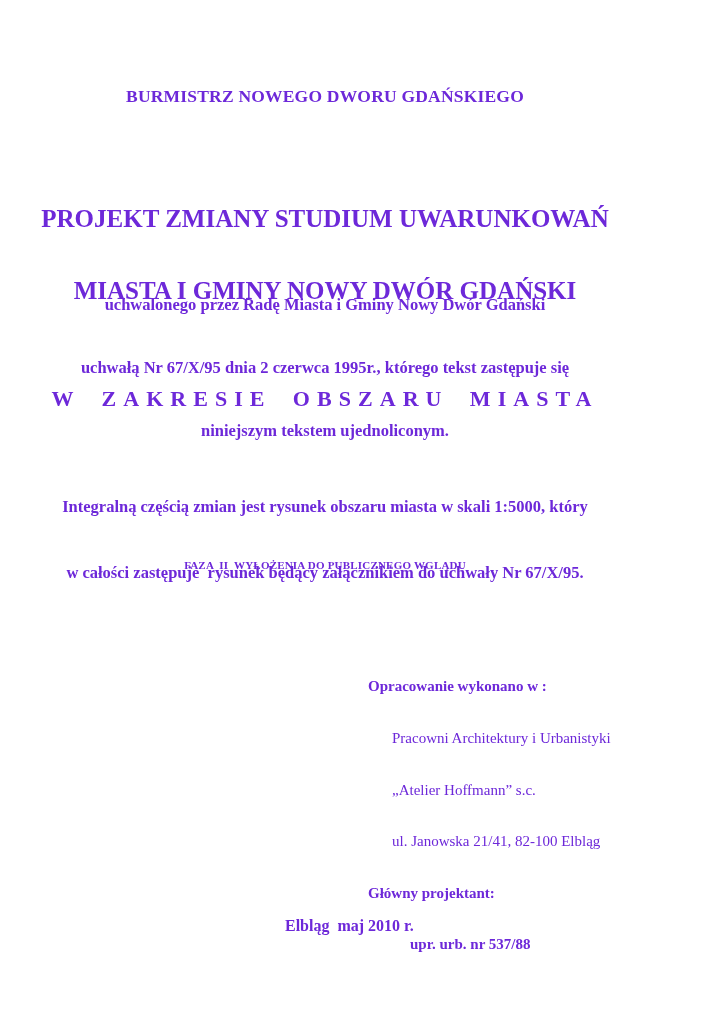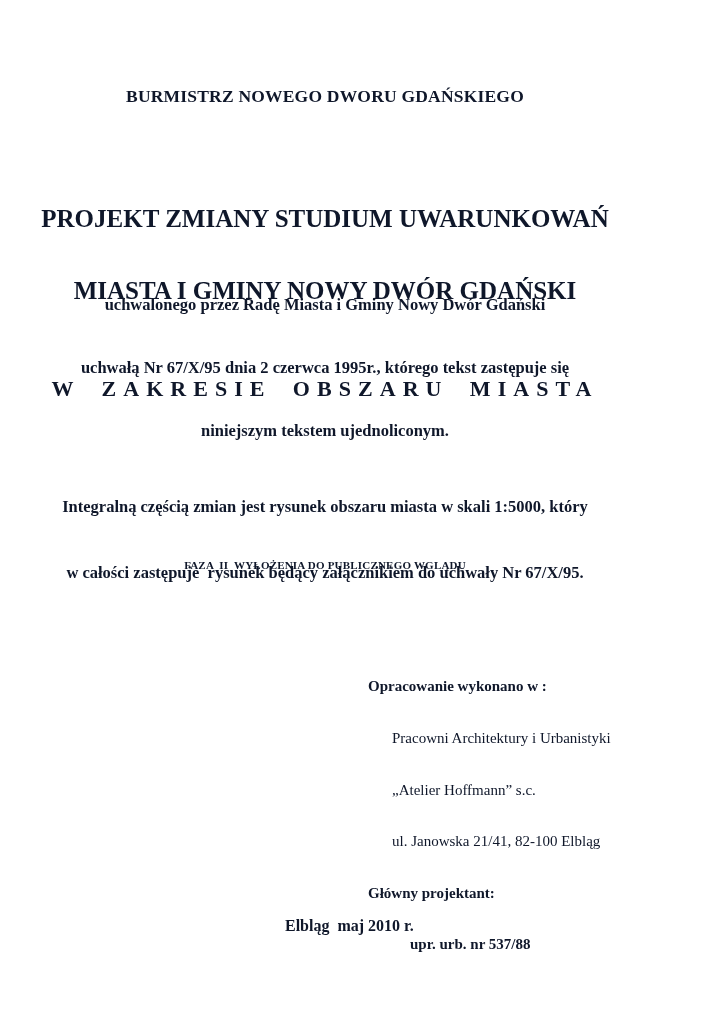--- a/index.html
+++ b/index.html
@@ -1,33 +1,33 @@
 <!DOCTYPE html>
 <html lang="pl"><head>
 <meta charset="utf-8">
 <style>
   html,body{margin:0;padding:0;background:#ffffff;}
   .page{
     position:relative;
     width:650px;height:1024px;
     background:#ffffff;
-    color:#0f172a;
+    color:#6d28d9;
     font-family:"Liberation Serif","DejaVu Serif",serif;
     overflow:hidden;
   }
   .abs-center{
     position:absolute;left:0;right:0;
     text-align:center;
     white-space:pre-wrap;
   }
   .header-line{top:86px;font-size:17.5px;font-weight:700;letter-spacing:.2px;}
   .title-block{top:159px;font-size:25px;line-height:24px;font-weight:700;}
   .subtitle-block{top:252px;font-size:16.5px;line-height:21px;font-weight:700;}
   .italic-note{font-style:italic;}
-  .scope-heading{top:376px;font-size:22px;font-weight:700;letter-spacing:.32em;word-spacing:.4em;}
+  .scope-heading{top:386px;font-size:22px;font-weight:700;letter-spacing:.32em;word-spacing:.4em;}
   .integral-block{top:452px;font-size:16.5px;line-height:22px;font-weight:700;}
   .phase-heading{top:559px;font-size:11px;font-weight:700;letter-spacing:.2px;}
   .credits-block{
     position:absolute;left:368px;top:644px;
     font-size:15px;line-height:17.2px;
     white-space:pre-wrap;
   }
   .credits-block .b{font-weight:700;}
   .ind1{padding-left:24px;}
   .ind2{padding-left:42px;}

